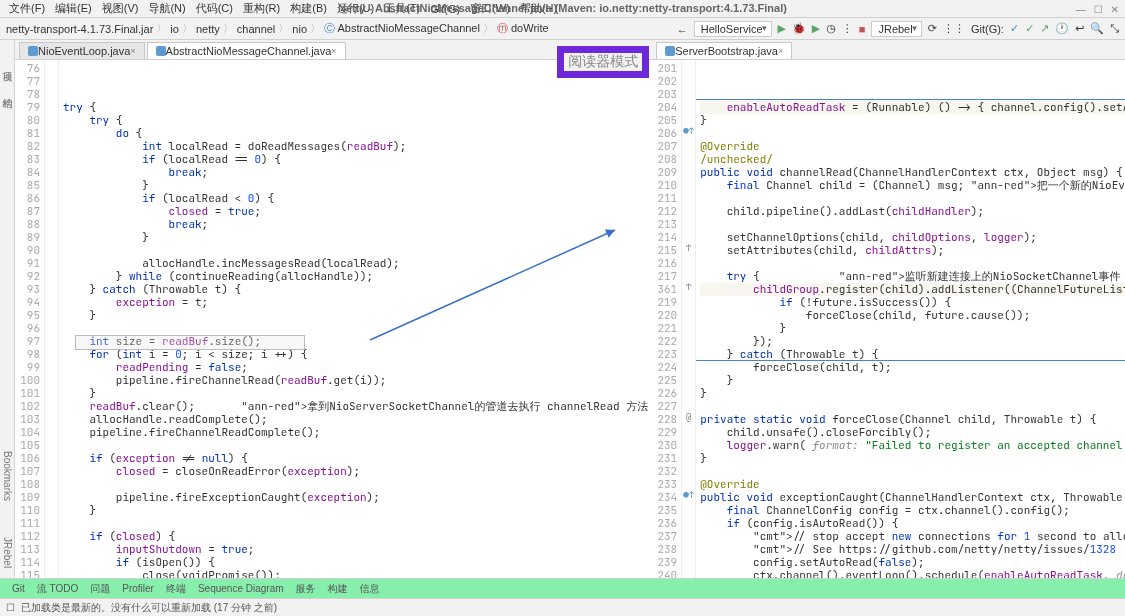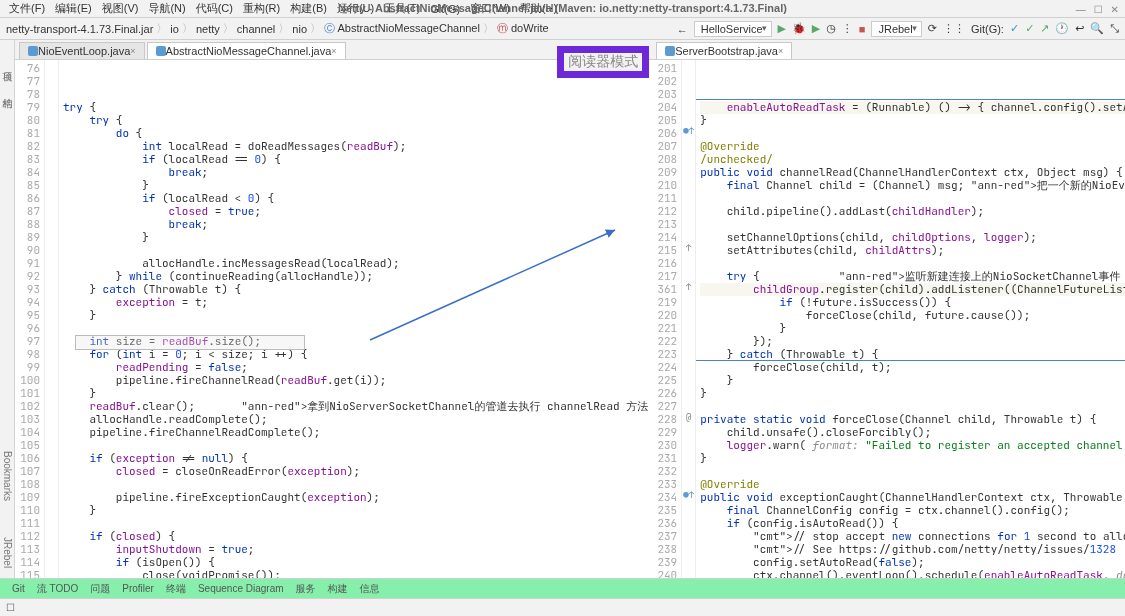--- a/index.html
+++ b/index.html
@@ -346,13 +346,14 @@
     <span class="btn">Profiler</span>
     <span class="btn">终端</span>
     <span class="btn">Sequence Diagram</span>
     <span class="btn">服务</span>
     <span class="btn">构建</span>
     <span class="btn">信息</span>
   </div>
 
 <div class="statusbar">
   <span>☐</span>
+  <span style="margin-left:6px">已加载类是最新的。没有什么可以重新加载 (17 分钟 之前)</span>
 </div>
 
 </body></html>

